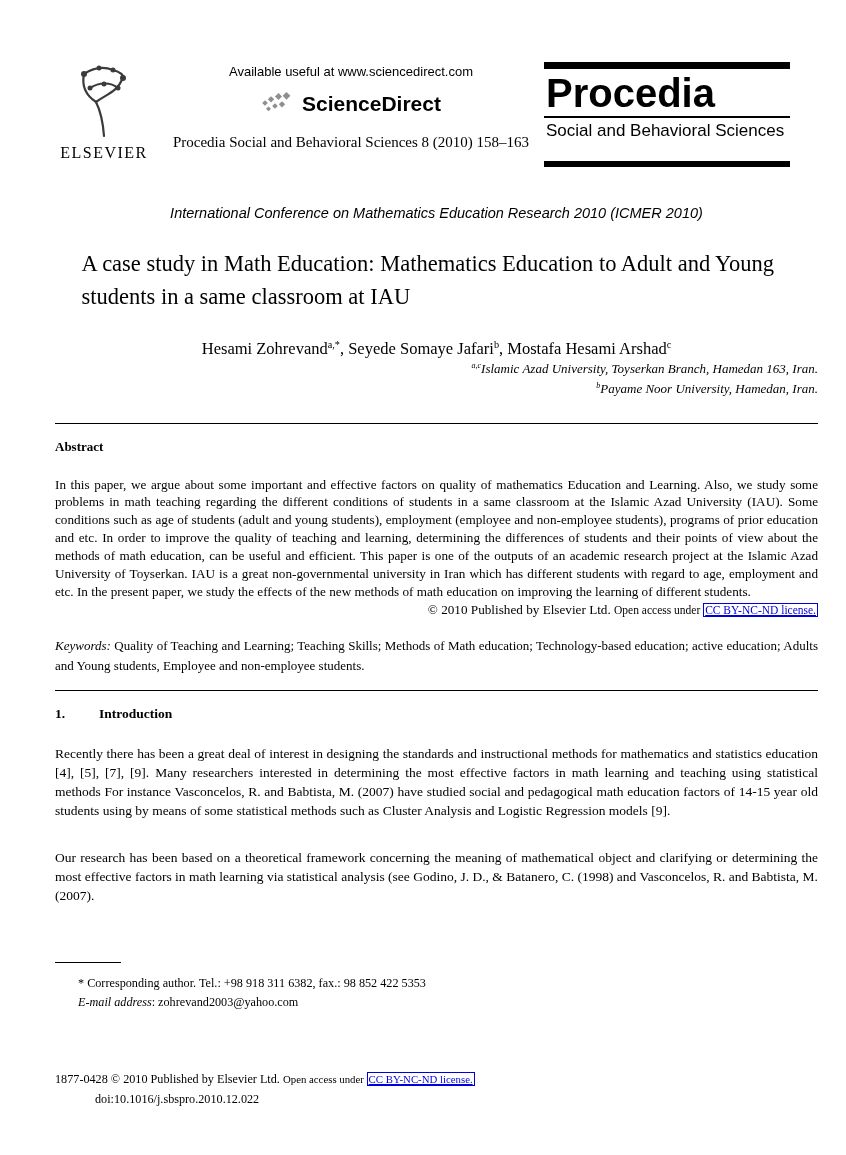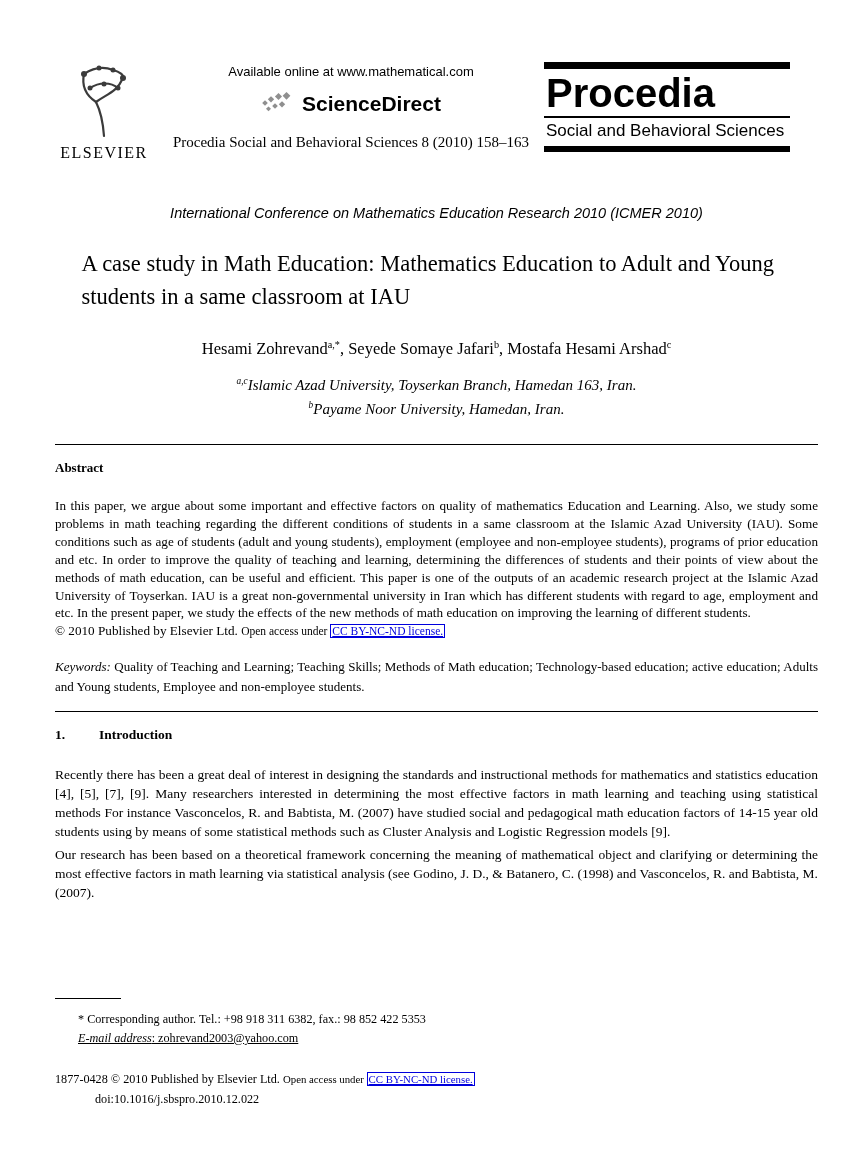--- a/index.html
+++ b/index.html
@@ -22,48 +22,48 @@
   .available-online { font-family:"Liberation Sans", sans-serif; font-size:13px; }
   .sd-row { margin-top:12px; display:flex; align-items:center; justify-content:center; gap:7px; }
   .sd-text { font-family:"Liberation Sans", sans-serif; font-weight:bold; font-size:21px; }
   .citation { font-size:15px; margin-top:17px; }
 
   .procedia-block { width:246px; }
   .bar-thick { height:7px; background:#000; }
   .bar-thick2 { height:6px; background:#000; }
   .procedia-name { font-family:"Liberation Sans", sans-serif; font-weight:bold; font-size:40px; line-height:1.05; padding:3px 0 2px 2px; }
   .thin-rule { height:2px; background:#000; }
-  .procedia-sub { font-family:"Liberation Sans", sans-serif; font-size:17px; padding:3px 0 5px 2px; }
+  .procedia-sub { font-family:"Liberation Sans", sans-serif; font-size:17px; padding:3px 0 20px 2px; }
 
   
   .content { padding:205px 28px 0 55px; }
   .conference { text-align:center; font-family:"Liberation Sans", sans-serif; font-style:italic; font-size:14.5px; }
   .title { margin:27px auto 0; max-width:710px; text-align:left; font-size:22.5px; line-height:1.45; }
   .authors { margin-top:26px; text-align:center; font-size:16.5px; }
   sup { font-size:0.62em; vertical-align:super; line-height:0; }
-  .affils { margin-top:15px; text-align:center; font-style:italic; font-size:15px; line-height:1.55; }
+  .affils { text-align:right; font-style:italic; font-size:13px; line-height:1.55; }
   .hrule { border-top:1px solid #000; margin-top:23px; }
   .hrule2 { border-top:1px solid #000; margin-top:15px; }
   .abstract-heading { margin-top:15px; font-weight:bold; font-size:13px; }
   .abstract-body { margin-top:21px; font-size:13.2px; line-height:1.36; text-align:justify; }
-  .copyright-line { font-size:13.2px; line-height:1.36; }
+  .copyright-line { font-size:13.2px; line-height:1.36;text-align:right; }
   .oa-small { font-size:11.5px; }
   .cc-link { color:var(--link-blue,#0000dd); text-decoration:underline; border:1px solid var(--link-blue,#0000dd); padding:0 1px; cursor:pointer; }
   .keywords { margin-top:17px; font-size:13px; line-height:1.5; text-align:justify; }
   .kw-label { font-style:italic; }
   .section-heading { margin-top:15px; font-weight:bold; font-size:13.5px; }
   .section-number { display:inline-block; width:44px; }
   .para { margin-top:23px; font-size:13.5px; line-height:1.4; text-align:justify; }
-  .para + .para { margin-top:4px; }
+  .para + .para { margin-top:28px; }
 
   
-  .footnote { position:absolute; top:998px; left:55px; right:56px; }
+  .footnote { position:absolute; top:962px; left:55px; right:56px; }
   .fn-rule { width:66px; border-top:1px solid #000; }
   .fn-line { margin-top:13px; padding-left:23px; font-size:12.2px; }
-  .fn-line + .fn-line { margin-top:4px;text-decoration:underline; }
+  .fn-line + .fn-line { margin-top:4px; }
   .fn-email-label { font-style:italic; }
   .footer { position:absolute; top:1072px; left:55px; right:56px; font-size:12.2px; }
   .footer-oa { font-size:10.8px; }
   .footer .cc-link { font-size:10.8px; }
   .doi-line { margin-top:5px;margin-left:40px; }
 </style>
 </head>
 <body>
 
 <div class="page">
@@ -86,21 +86,21 @@
           <circle cx="50" cy="8" r="2.5"></circle>
           <circle cx="27" cy="26" r="2.5"></circle>
           <circle cx="55" cy="26" r="2.5"></circle>
           <circle cx="41" cy="22" r="2.5"></circle>
         </g>
       </svg>
       <div class="elsevier-label">ELSEVIER</div>
     </div>
 
     <div class="header-center">
-      <div class="available-online">Available online at www.mathematical.com</div>
+      <div class="available-online">Available useful at www.sciencedirect.com</div>
       <div class="sd-row">
         <svg width="34" height="26" viewBox="0 0 34 26">
           <g fill="#8f8f8f">
             <rect x="2" y="10" width="4" height="4" transform="rotate(45 4 12)"></rect>
             <rect x="8" y="6" width="4.5" height="4.5" transform="rotate(45 10 8)"></rect>
             <rect x="15" y="3" width="5" height="5" transform="rotate(45 17.5 5.5)"></rect>
             <rect x="23" y="2" width="5.5" height="5.5" transform="rotate(45 25.5 4.5)"></rect>
             <rect x="6" y="16" width="3.5" height="3.5" transform="rotate(45 7.5 17.5)"></rect>
             <rect x="12" y="13" width="4" height="4" transform="rotate(45 14 15)"></rect>
             <rect x="19" y="11" width="4.5" height="4.5" transform="rotate(45 21 13)"></rect>

